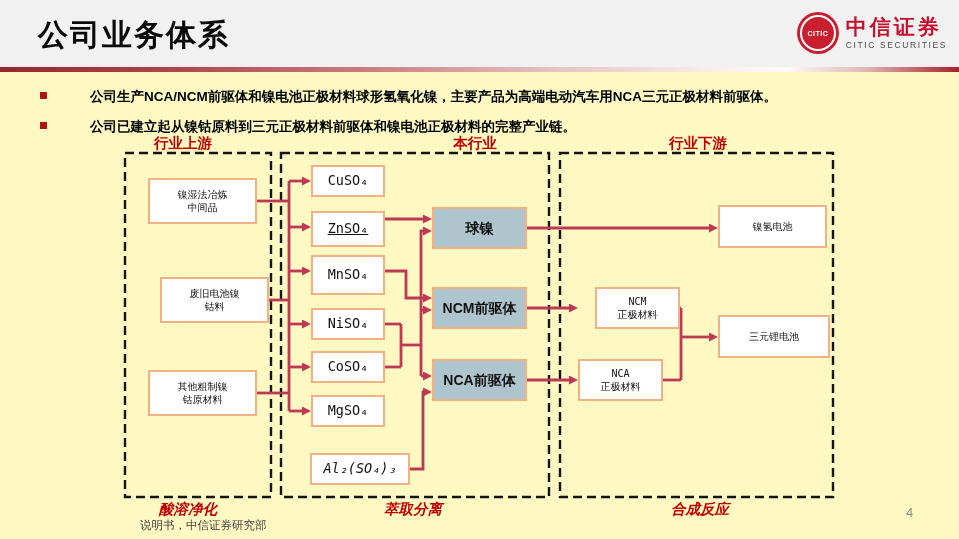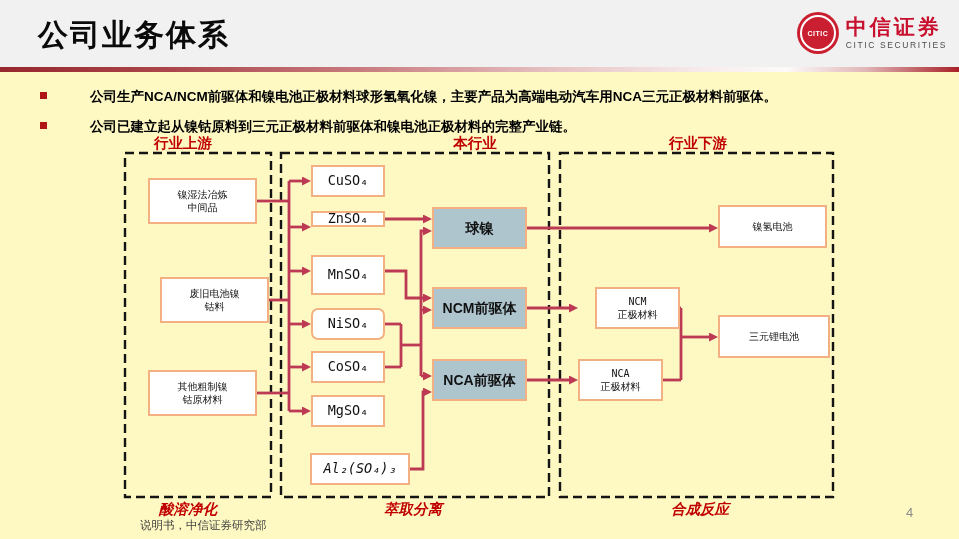--- a/index.html
+++ b/index.html
@@ -122,23 +122,23 @@
   <div class="wbox" style="left:160px;top:277px;width:109px;height:46px;">
     <span>废旧电池镍</span>
     <span>钴料</span>
   </div>
   <div class="wbox" style="left:148px;top:370px;width:109px;height:46px;">
     <span>其他粗制镍</span>
     <span>钴原材料</span>
   </div>
 
   <div class="wbox chem" style="left:311px;top:165px;width:74px;height:32px;">CuSO₄</div>
-  <div class="wbox chem" style="left:311px;top:211px;width:74px;height:16px;">ZnSO₄</div>
+  <div class="wbox chem" style="left:311px;top:211px;width:74px;height:36px;text-decoration:underline;">ZnSO₄</div>
   <div class="wbox chem" style="left:311px;top:255px;width:74px;height:40px;">MnSO₄</div>
-  <div class="wbox chem" style="left:311px;top:308px;width:74px;height:32px;border-radius:7px;">NiSO₄</div>
+  <div class="wbox chem" style="left:311px;top:308px;width:74px;height:32px;">NiSO₄</div>
   <div class="wbox chem" style="left:311px;top:351px;width:74px;height:32px;">CoSO₄</div>
   <div class="wbox chem" style="left:311px;top:395px;width:74px;height:32px;">MgSO₄</div>
   <div class="wbox chem" style="left:310px;top:453px;width:100px;height:32px;font-style:italic;">Al₂(SO₄)₃</div>
 
   <div class="pbox" style="left:432px;top:207px;width:95px;height:42px;">球镍</div>
   <div class="pbox" style="left:432px;top:287px;width:95px;height:42px;">NCM前驱体</div>
   <div class="pbox" style="left:432px;top:359px;width:95px;height:42px;">NCA前驱体</div>
 
   <div class="wbox" style="left:718px;top:205px;width:109px;height:43px;">镍氢电池</div>
   <div class="wbox" style="left:578px;top:287px;width:85px;height:42px;margin-left:17px;">

